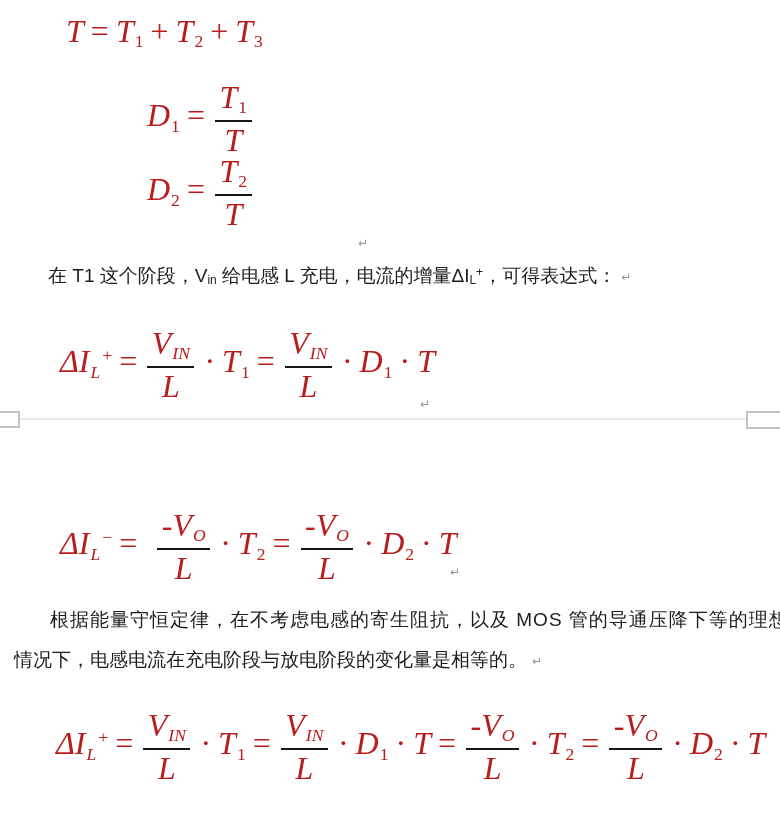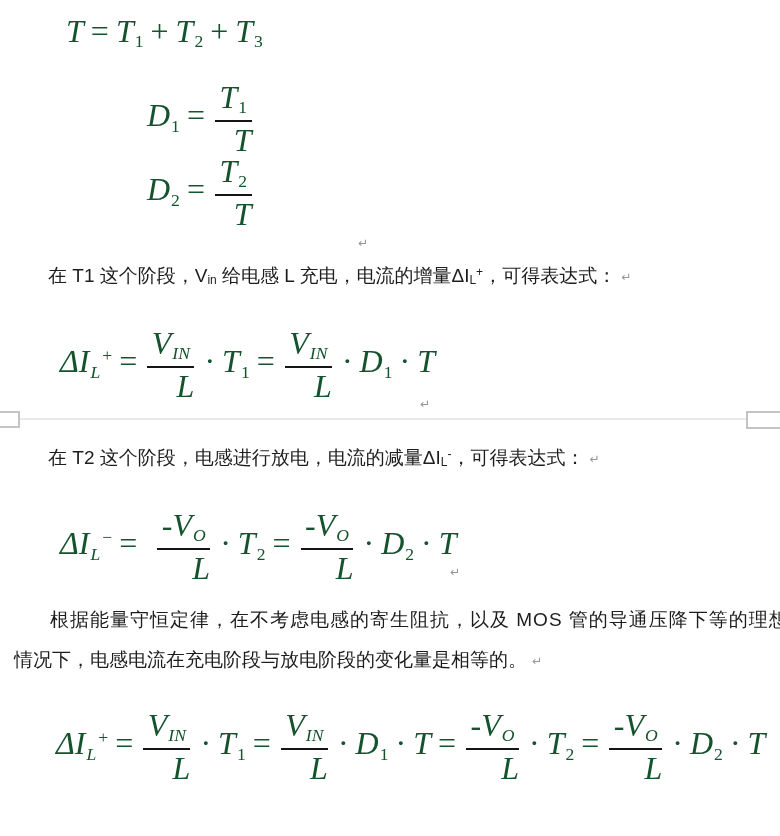--- a/index.html
+++ b/index.html
@@ -10,31 +10,31 @@
   
   .textline{
     position:absolute;white-space:nowrap;font-size:19px;line-height:24px;
     color:#1d1d1d;font-family:"Liberation Sans","DejaVu Sans",sans-serif;
   }
   .textline .tsub{font-size:12px;vertical-align:-2px;}
   .textline .tsup{font-size:12px;vertical-align:6px;}
   .just{letter-spacing:1px;}
   
   .fx{
-    position:absolute;white-space:nowrap;color:#14532d;
+    position:absolute;white-space:nowrap;color:#b91c1c;
     font-family:"Liberation Serif","DejaVu Serif",serif;font-size:32px;line-height:1.2;
   }
   .fx .mvar{font-style:italic;}
   .fx .mop{font-style:normal;margin:0 0.22em;}
   .fx .msub{font-size:0.55em;vertical-align:-0.3em;margin-left:1px;}
   .fx .msub.it{font-style:italic;}
   .fx .msub.up{font-style:normal;}
   .fx .msup{font-size:0.55em;vertical-align:0.65em;margin-left:2px;font-style:normal;}
   .frac{
-    display:inline-flex;flex-direction:column;align-items:flex-end;
+    display:inline-flex;flex-direction:column;align-items:center;
     vertical-align:middle;margin:0 3px;text-align:center;
   }
   .fnum{display:block;padding:0 0.14em 0.06em;border-bottom:2px solid #151515;line-height:1.1;}
   .fden{display:block;padding-top:0.04em;line-height:1.1;}
   .gap{display:inline-block;}
   
   .pmark{
     font-family:"DejaVu Sans",sans-serif;font-size:12px;color:#949494;
   }
   .pmark.abs{position:absolute;}
@@ -71,21 +71,20 @@
         <span class="fnum"><span class="mvar">V</span><span class="msub it">IN</span></span>
         <span class="fden"><span class="mvar">L</span></span>
       </span><span class="mop">·</span><span class="mvar">D</span><span class="msub up">1</span><span class="mop">·</span><span class="mvar">T</span></div>
 
   <span class="pmark abs" style="left:420px;top:397px;">↵</span>
 
   <div class="pb-line"></div>
   <div class="pb-box left"></div>
   <div class="pb-box right"></div>
 
-  <div class="textline" style="left:48px;top:442px;"><span>在 T2 这个阶段，电感进行放电，电流的减量ΔI</span><span class="tsub">L</span><span class="tsup">-</span><span>，可得表达式：</span><span class="pmark">↵</span></div>
 
   <div class="fx" style="left:60px;top:508px;"><span class="mvar">ΔI</span><span class="msub it">L</span><span class="msup">−</span><span class="mop">=</span><span class="gap" style="width: 10px;"></span><span class="frac">
         <span class="fnum"><span class="mvar">-V</span><span class="msub it">O</span></span>
         <span class="fden"><span class="mvar">L</span></span>
       </span><span class="mop">·</span><span class="mvar">T</span><span class="msub up">2</span><span class="mop">=</span><span class="frac">
         <span class="fnum"><span class="mvar">-V</span><span class="msub it">O</span></span>
         <span class="fden"><span class="mvar">L</span></span>
       </span><span class="mop">·</span><span class="mvar">D</span><span class="msub up">2</span><span class="mop">·</span><span class="mvar">T</span></div>
 
   <span class="pmark abs" style="left:450px;top:565px;">↵</span>

